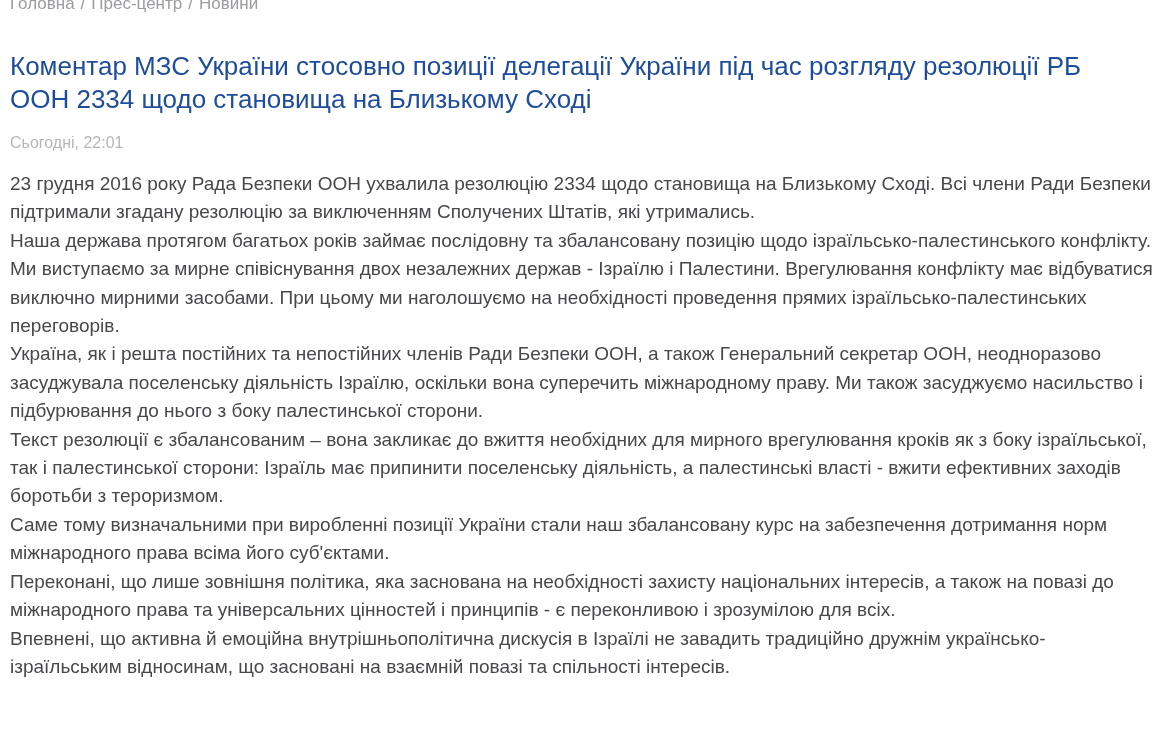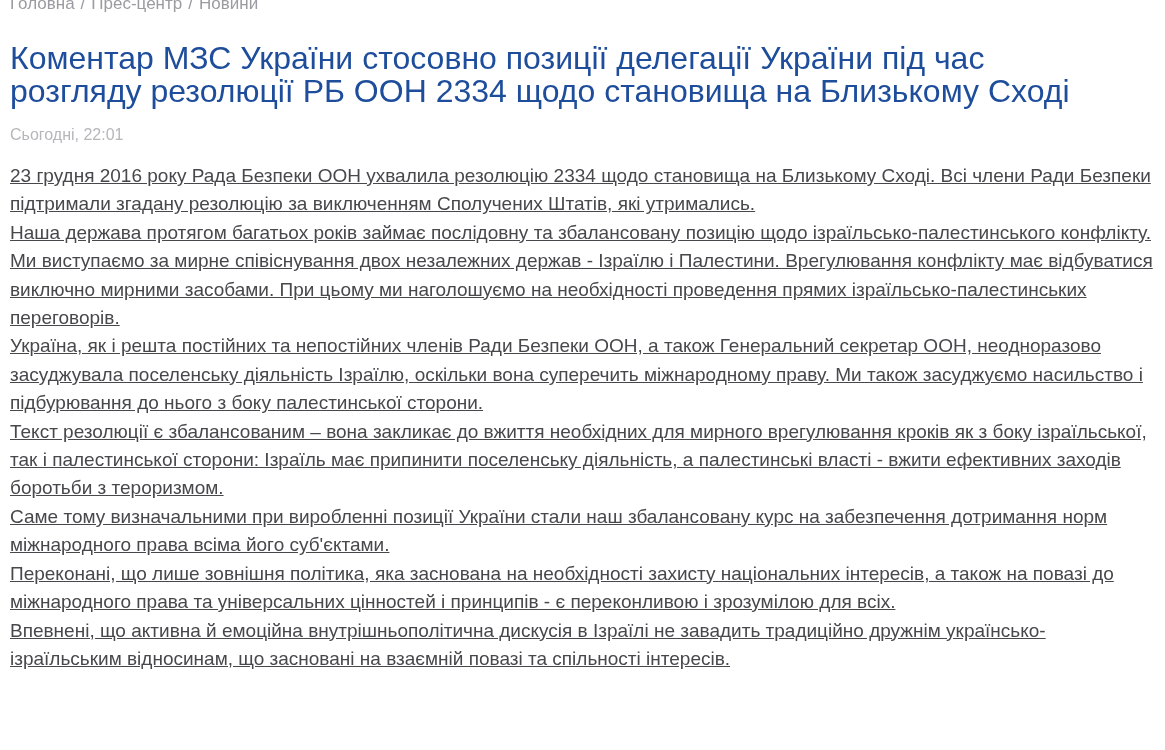--- a/index.html
+++ b/index.html
@@ -24,43 +24,42 @@
   }
   .breadcrumb a {
     color: inherit;
     text-decoration: none;
     cursor: pointer;
   }
   .breadcrumb .sep {
     margin: 0 6px;
   }
   .title {
-    margin: 28px 0 0 0;
-    font-size: 32px;
+    margin: 36px 0 0 0;
+    font-size: 26px;
     font-weight: 400;
     line-height: 33px;
     color: #1e4d9b;
     max-width: 1100px;
   }
   .timestamp {
     margin-top: 17px;
     font-size: 16px;
     line-height: 20px;
     color: #b6b6bb;
   }
   .article {
     margin-top: 17px;
     font-size: 19px;
     line-height: 28.4px;
     color: #48484c;
   }
   .article p {
     margin: 0;
     padding: 0;
-    text-decoration: underline;
   }
 </style>
 </head>
 <body>
 
 <nav class="breadcrumb">
   <a>Головна</a><span class="sep">/</span><a>Прес-центр</a><span class="sep">/</span><a>Новини</a>
 </nav>
 
 <h1 class="title">Коментар МЗС України стосовно позиції делегації України під час розгляду резолюції РБ ООН 2334 щодо становища на Близькому Сході</h1>

